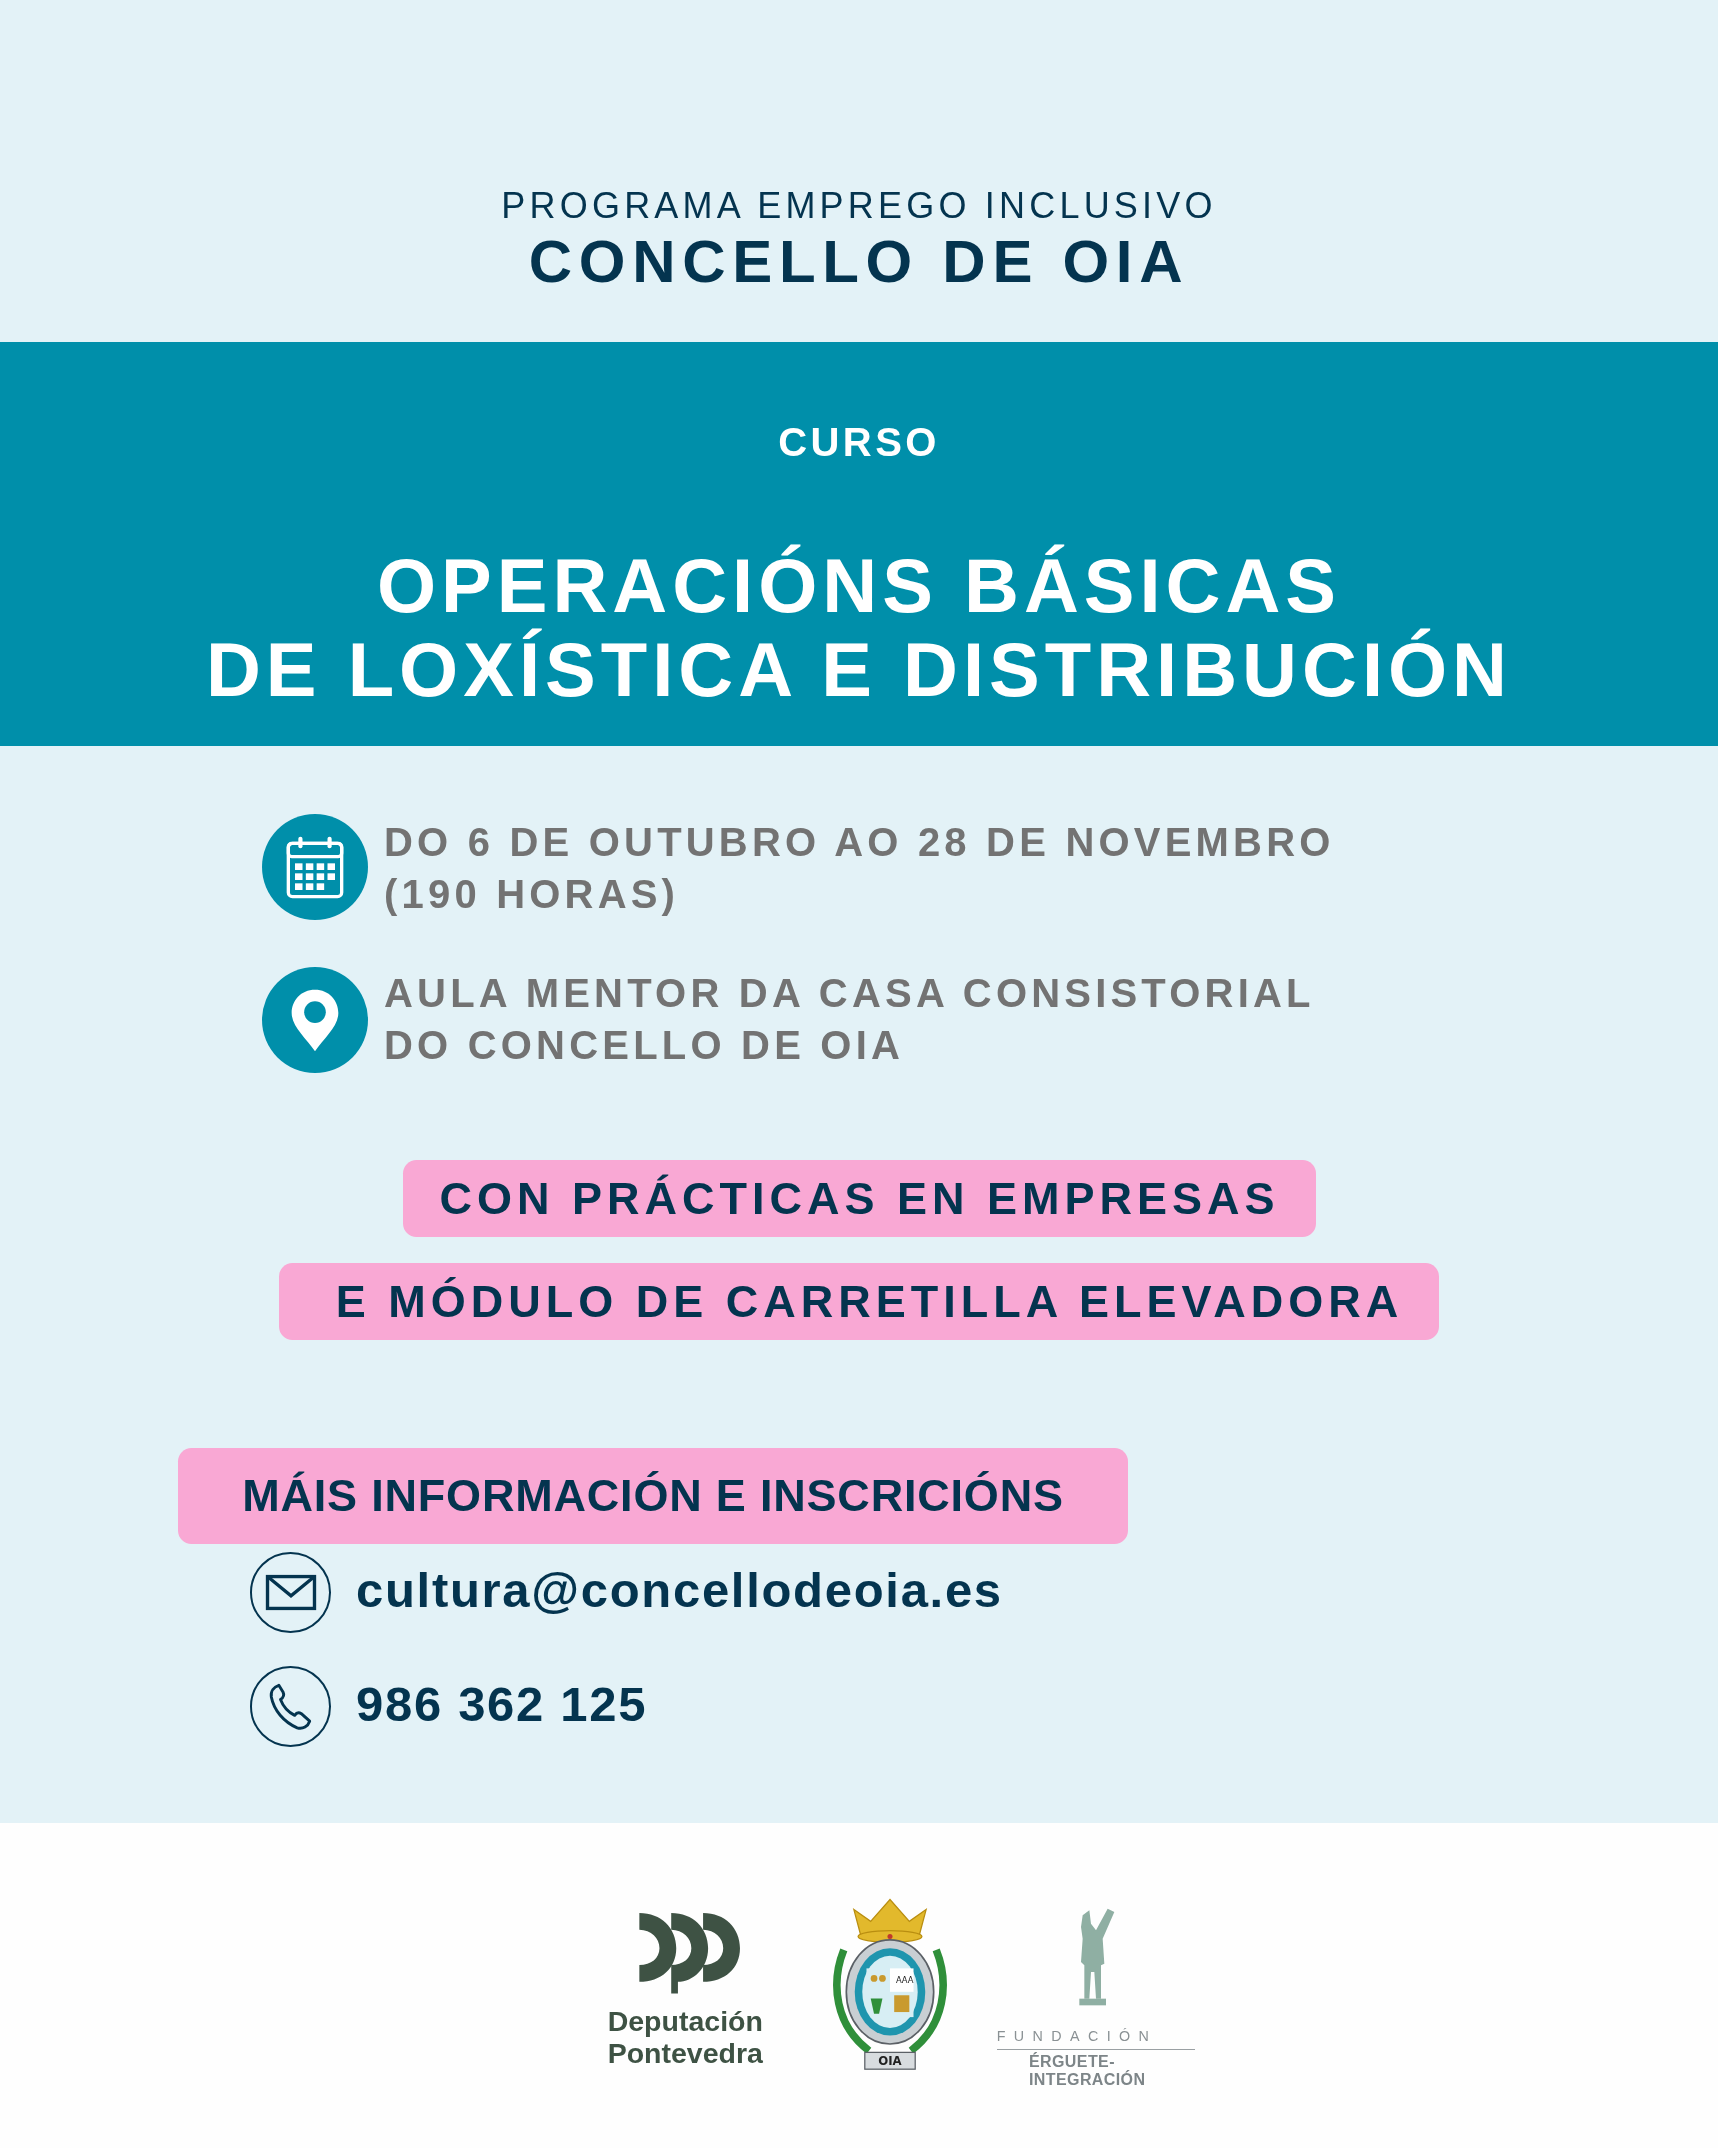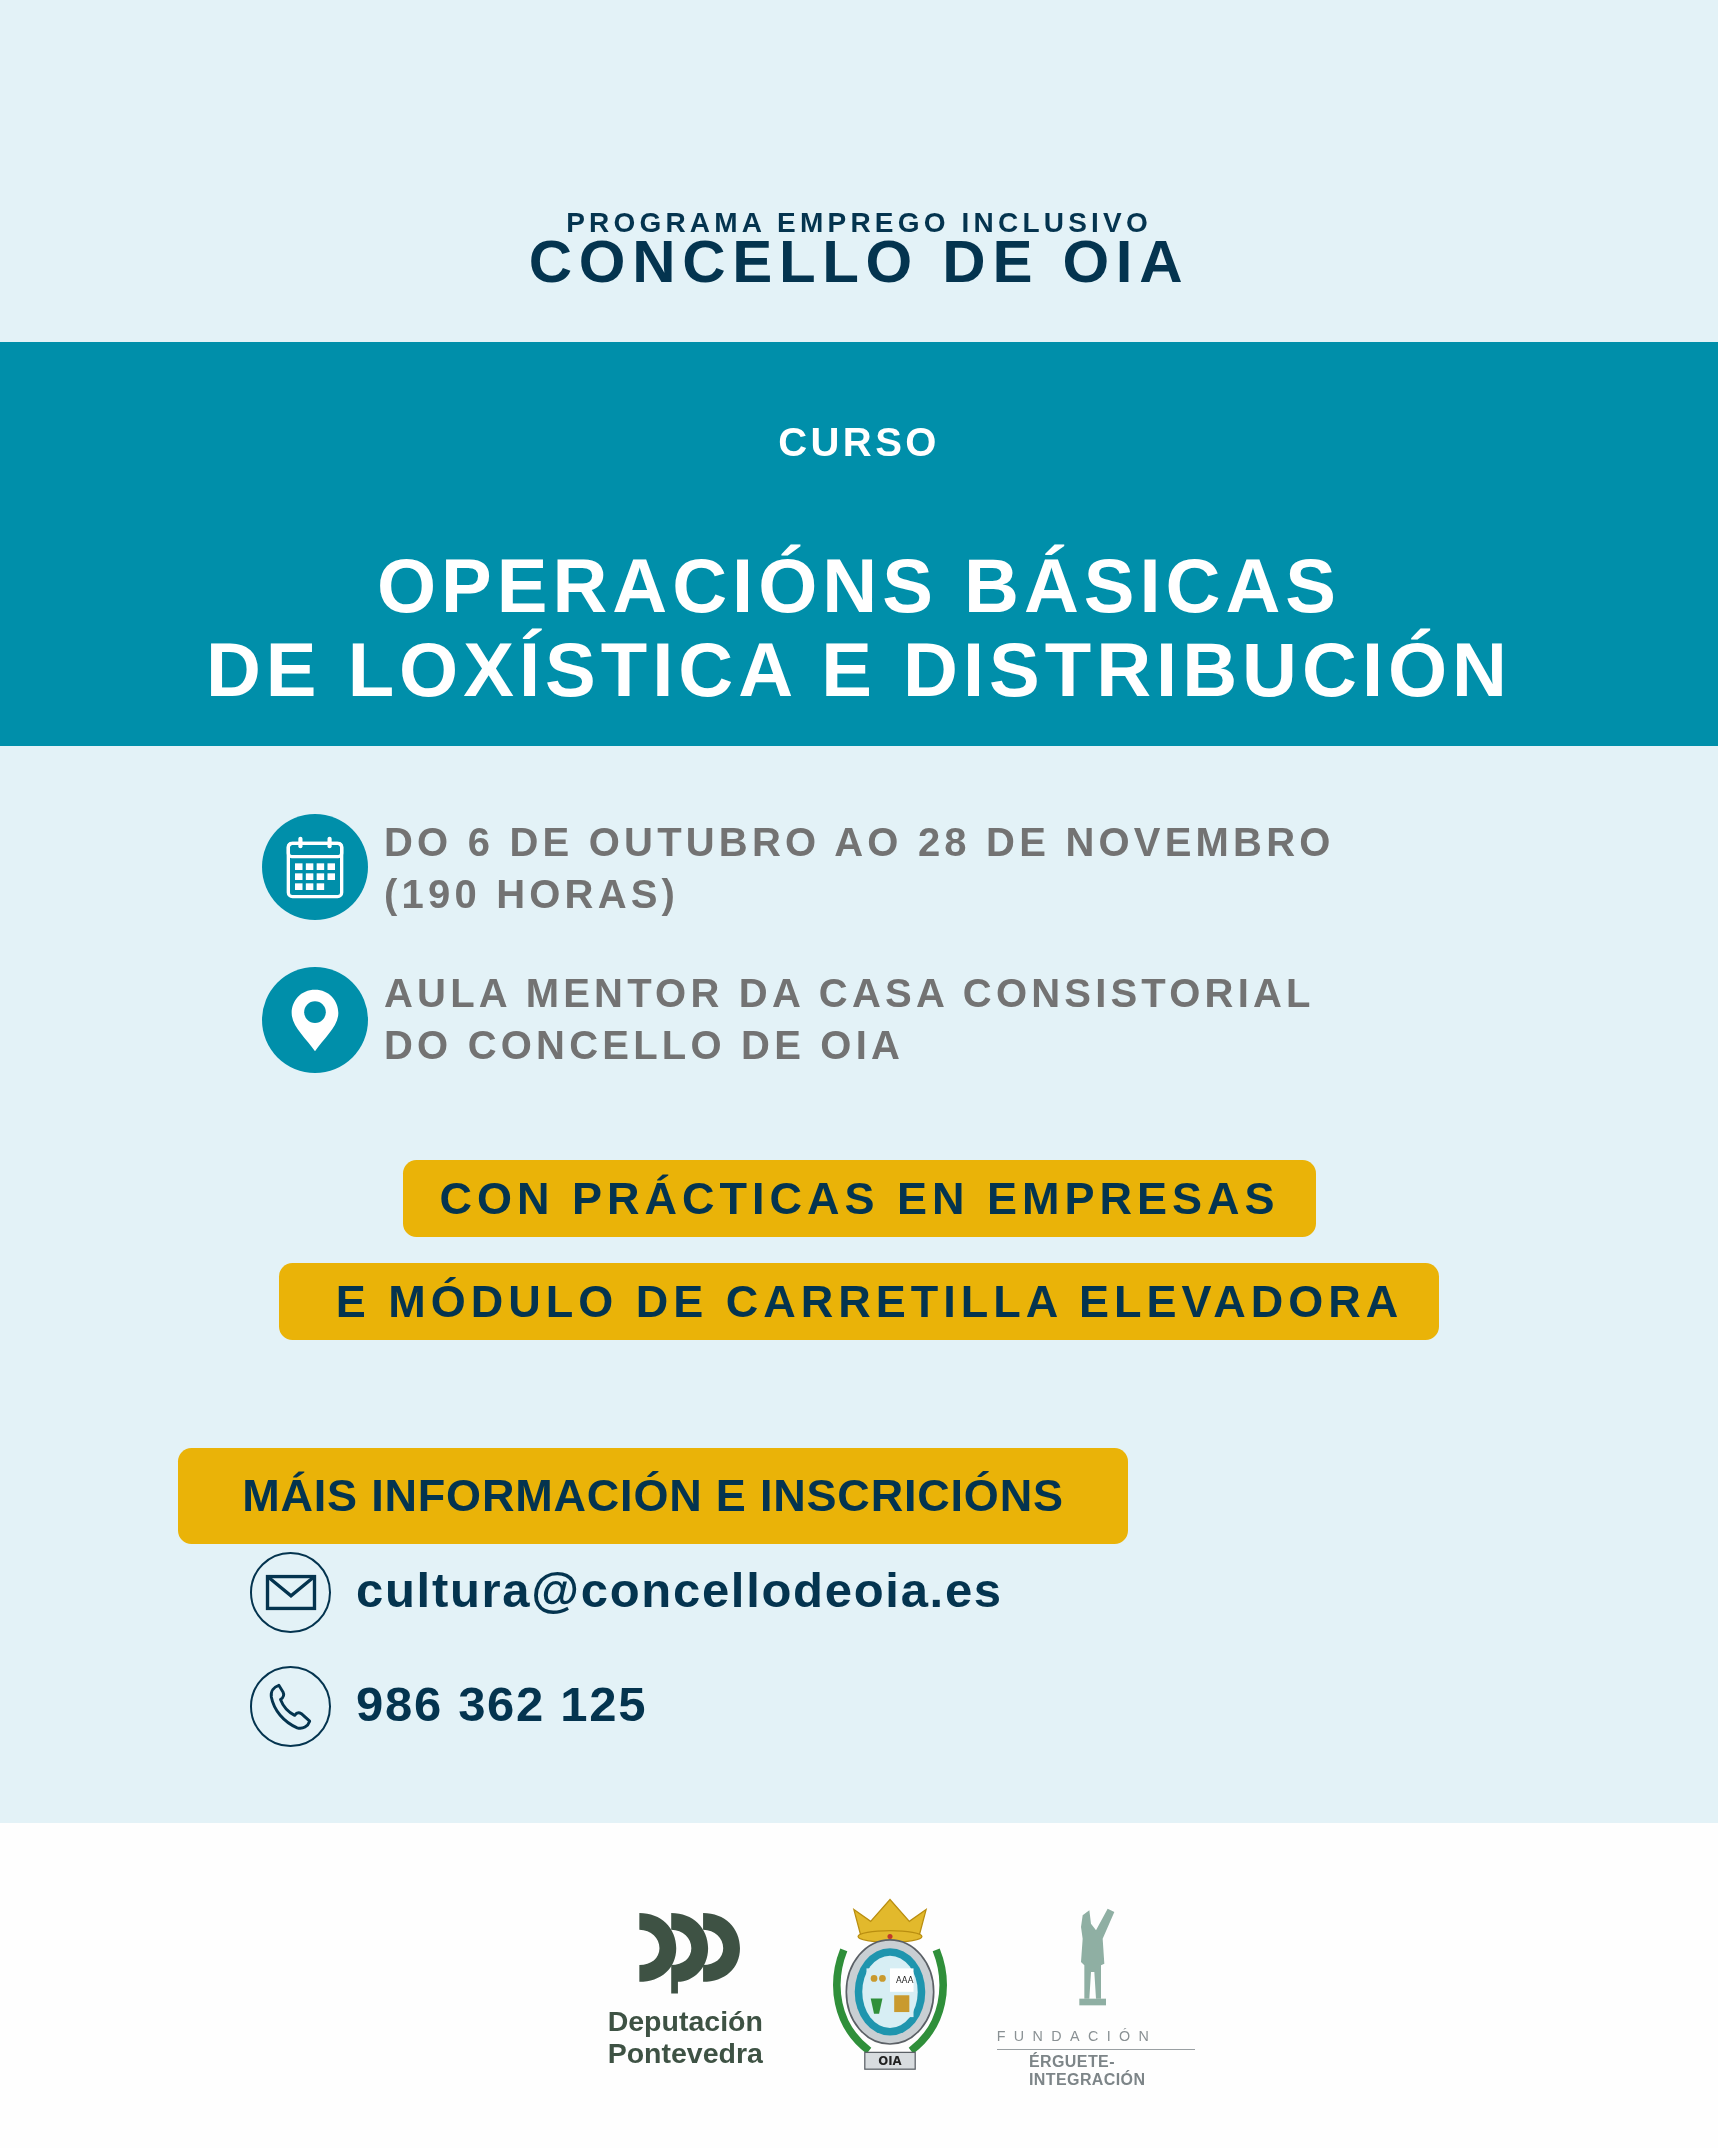--- a/index.html
+++ b/index.html
@@ -9,21 +9,21 @@
       font-family: "Liberation Sans", "DejaVu Sans", sans-serif;
       color: #04344F;
       position: relative;
     }
     .abs { position: absolute; }
     .center-text { left: 0; width: 1718px; text-align: center; }
 
     
     #top-band { left: 0; top: 0; width: 1718px; height: 342px; background: #E3F2F7; }
     #program-label {
-      top: 185px; font-size: 28px; font-weight: bold; letter-spacing: 4.2px; color: #04344F; margin-top: 22px;
+      top: 185px; font-size: 36px; font-weight: normal; letter-spacing: 4.2px; color: #04344F;
     }
     #municipality-title {
       top: 227px; font-size: 60px; font-weight: bold; letter-spacing: 6.7px; color: #04344F;
     }
 
     
     #course-banner { left: 0; top: 342px; width: 1718px; height: 404px; background: #008FAA; }
     #course-label {
       top: 420px; font-size: 40px; font-weight: bold; letter-spacing: 3.4px; color: #FFFFFF;
     }
@@ -38,21 +38,21 @@
       width: 106px; height: 106px; border-radius: 50%; background: #008FAA;
       display: flex; align-items: center; justify-content: center;
     }
     .info-text {
       font-size: 40px; font-weight: bold; letter-spacing: 4.2px; line-height: 52px; color: #737373;
       white-space: nowrap;
     }
 
     
     .pill {
-      background: #eab308; border-radius: 13.4px; color: #04344F; font-weight: bold;
+      background: #f9a8d4; border-radius: 13.4px; color: #04344F; font-weight: bold;
       display: flex; align-items: center; justify-content: center; white-space: nowrap;
     }
     .feature-pill { font-size: 45px; letter-spacing: 5px; height: 77px; }
 
     #contact-pill {
       left: 178px; top: 1448px; width: 950px; height: 96px; font-size: 45px; letter-spacing: 0.8px;
     }
 
     .contact-icon {
       width: 81px; height: 81px; border-radius: 50%; border: 2.5px solid #04344F;

